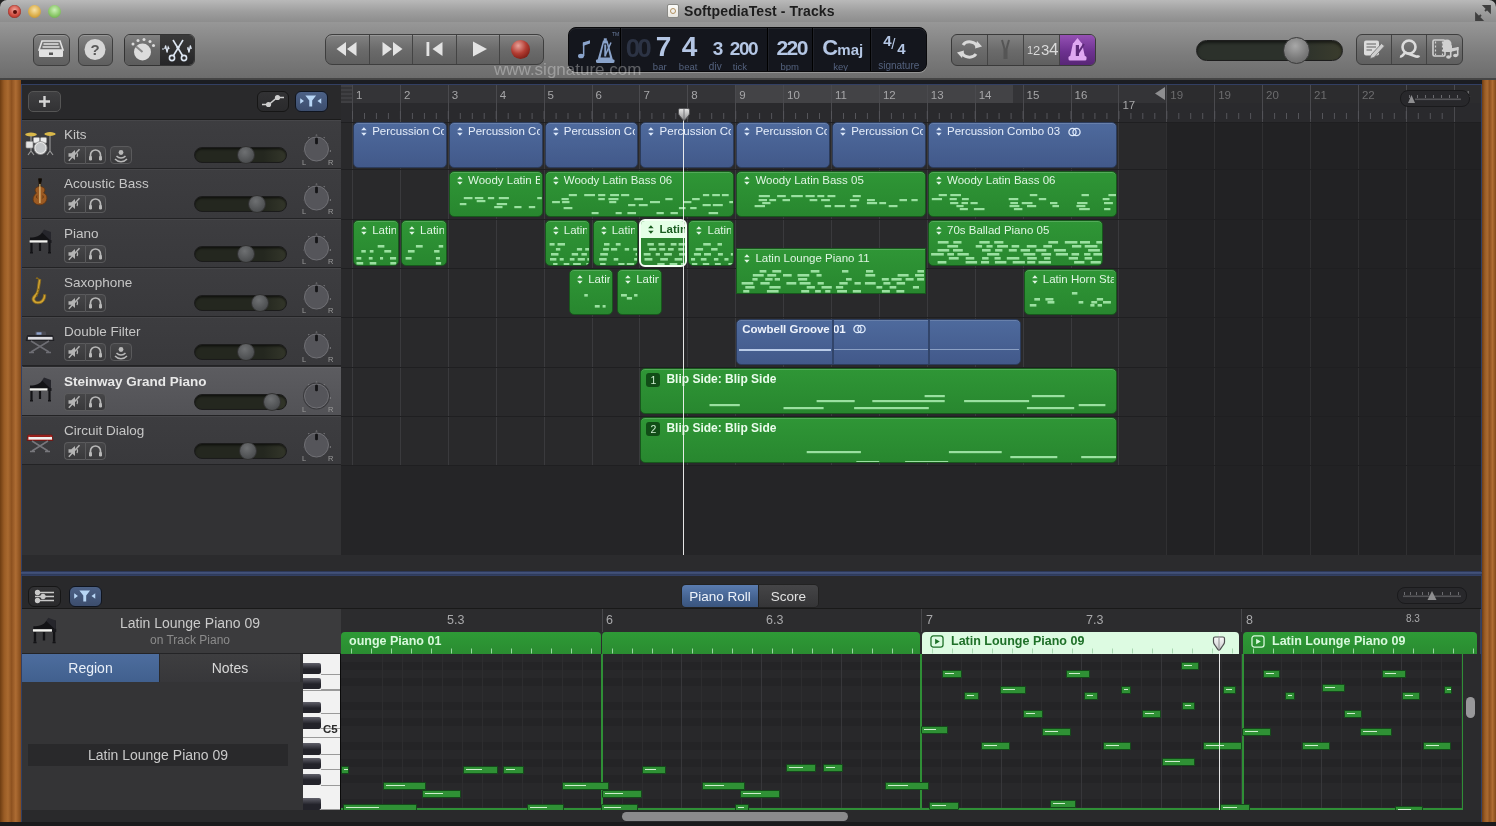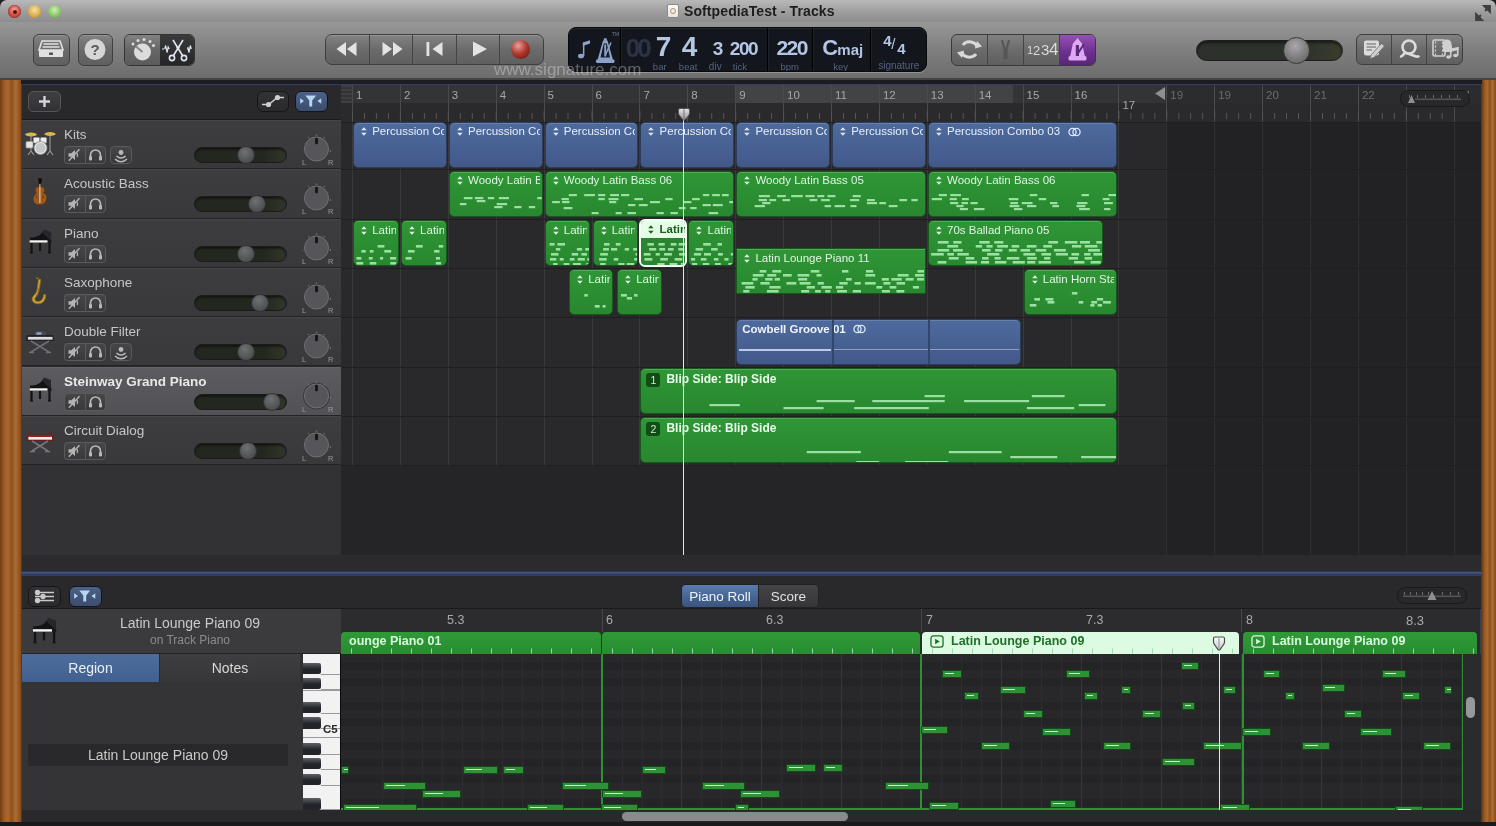--- a/index.html
+++ b/index.html
@@ -1311,21 +1311,21 @@
     <div class="abs" style="left:341px;top:609px;width:1139px;height:23px;background:#2c2c2e;"></div>
     <div class="abs" style="left:447px;top:613px;font-size:12.5px;color:#a9a9ab;">5.3</div>
     <div class="abs" style="left:602px;top:609px;width:1px;height:23px;background:#47474a;"></div>
     <div class="abs" style="left:606px;top:613px;font-size:12.5px;color:#a9a9ab;">6</div>
     <div class="abs" style="left:766px;top:613px;font-size:12.5px;color:#a9a9ab;">6.3</div>
     <div class="abs" style="left:921px;top:609px;width:1px;height:23px;background:#47474a;"></div>
     <div class="abs" style="left:926px;top:613px;font-size:12.5px;color:#a9a9ab;">7</div>
     <div class="abs" style="left:1086px;top:613px;font-size:12.5px;color:#a9a9ab;">7.3</div>
     <div class="abs" style="left:1241px;top:609px;width:1px;height:23px;background:#47474a;"></div>
     <div class="abs" style="left:1246px;top:613px;font-size:12.5px;color:#a9a9ab;">8</div>
-    <div class="abs" style="left:1406px;top:613px;font-size:13px;color:#a9a9ab;">8.3</div>
+    <div class="abs" style="left:1406px;top:613px;font-size:10px;color:#a9a9ab;">8.3</div>
     <div class="abs" style="left:341px;top:632px;width:260px;height:21.5px;background:linear-gradient(#2e9a36,#2a8c31);border-radius:4px 4px 0 0;overflow:hidden;">
       <svg style="position:absolute;left:0;top:0;" width="260" height="22">
         <rect x="10" y="16.5" width="1" height="5" fill="#9ad4a2"></rect>
         <rect x="30" y="16.5" width="1" height="5" fill="#9ad4a2"></rect>
         <rect x="50" y="16.5" width="1" height="5" fill="#9ad4a2"></rect>
         <rect x="70" y="16.5" width="1" height="5" fill="#9ad4a2"></rect>
         <rect x="90" y="16.5" width="1" height="5" fill="#9ad4a2"></rect>
         <rect x="110" y="16.5" width="1" height="5" fill="#9ad4a2"></rect>
         <rect x="130" y="16.5" width="1" height="5" fill="#9ad4a2"></rect>
         <rect x="150" y="16.5" width="1" height="5" fill="#9ad4a2"></rect>

